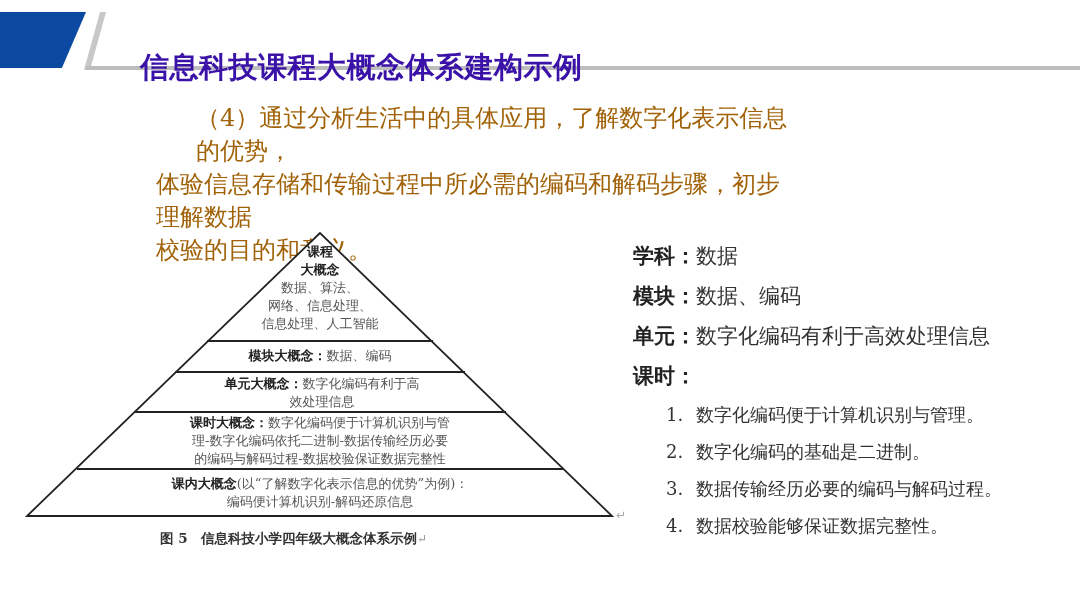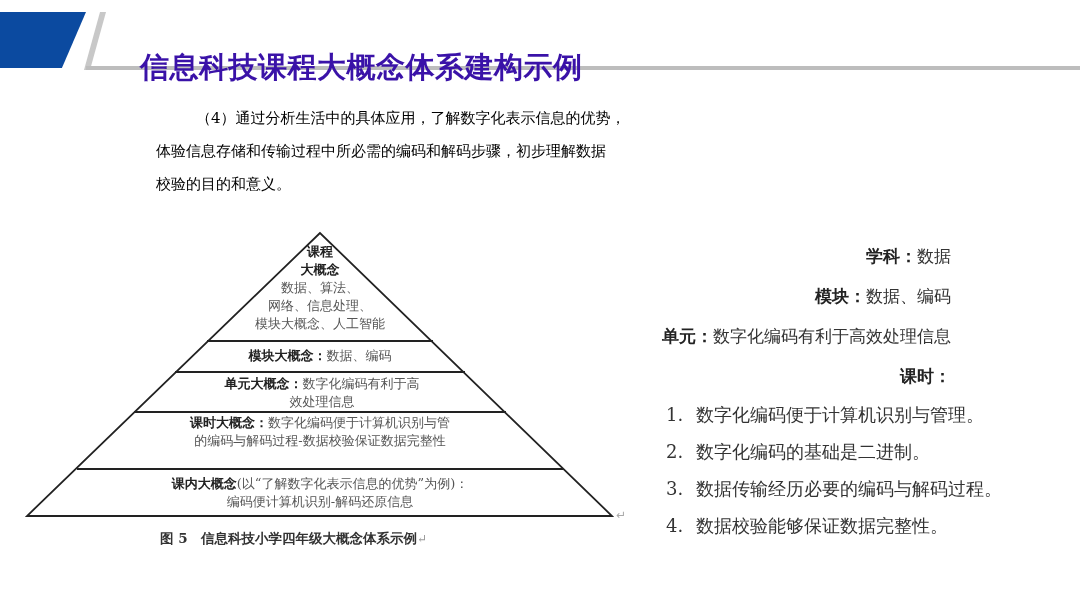--- a/index.html
+++ b/index.html
@@ -5,32 +5,32 @@
   html, body { margin:0; padding:0; }
   body { width:1080px; height:608px; background:#ffffff; position:relative; overflow:hidden;
          font-family:"DejaVu Sans", "Liberation Sans", sans-serif; }
   .header-block { position:absolute; left:0; top:12px; width:86px; height:56px; background:#0b4aa0;
                   clip-path:polygon(0 0, 100% 0, 72% 100%, 0 100%); }
   .header-slash { position:absolute; left:84px; top:12px; width:24px; height:58px; }
   .header-line { position:absolute; left:86px; top:66px; width:994px; height:4px; background:#bdbdbd; }
   .title { position:absolute; left:140px; top:24px; font-size:29px; font-weight:bold; color:#3a12a8;
            letter-spacing:0.5px; white-space:nowrap;margin-top:24px; }
   .intro { position:absolute; left:156px; top:102px; width:640px; font-family:"DejaVu Serif","Liberation Serif",serif;
-           font-size:15px; line-height:33px; color:#000000; }
+           font-size:24px; line-height:33px; color:#a16207; }
   .intro p { margin:0; }
   .intro .indent { padding-left:40px; }
   .pyramid { position:absolute; left:0; top:0; width:1080px; height:608px; }
   .pyr-text { position:absolute; text-align:center; font-family:"DejaVu Serif","Liberation Serif",serif;
               font-size:13px; line-height:18px; color:#555; white-space:nowrap; }
   .pyr-text b { color:#222;text-align:center; }
   .caption { position:absolute; left:160px; top:530px; font-family:"DejaVu Serif","Liberation Serif",serif;
              font-size:13.5px; font-weight:bold; color:#333; white-space:nowrap; }
   .ret { color:#999; font-weight:normal; font-size:12px; }
   .ret-base { position:absolute; left:616px; top:508px; color:#aaa; font-size:12px; }
-  .right-panel { position:absolute; left:662px; top:240px; font-size:17px; color:#333;text-align:right; }
+  .right-panel { position:absolute; left:633px; top:240px; font-size:21px; color:#333; }
   .kv { height:40px; line-height:32px; white-space:nowrap; }
   .kv .k { font-weight:bold; color:#222; }
   .ol { position:absolute; left:666px; top:400px; font-size:18px; color:#333; }
   .ol .item { height:37px; line-height:30px; white-space:nowrap; }
   .ol .num { display:inline-block; width:30px; font-family:"DejaVu Serif","Liberation Serif",serif; }
 </style>
 </head>
 <body>
 
 <div class="header-block"></div>
@@ -52,34 +52,35 @@
   <line x1="175" y1="372" x2="465" y2="372" stroke="#222" stroke-width="1.8"></line>
   <line x1="134" y1="412" x2="506" y2="412" stroke="#222" stroke-width="1.8"></line>
   <line x1="77" y1="469" x2="563" y2="469" stroke="#222" stroke-width="1.8"></line>
 </svg>
 
 <div class="pyr-text" style="left:220px; top:243px; width:200px;">
   <div><b>课程</b></div>
   <div><b>大概念</b></div>
   <div>数据、算法、</div>
   <div>网络、信息处理、</div>
-  <div>模块大概念、人工智能</div>
+  <div>信息处理、人工智能</div>
 </div>
 
 <div class="pyr-text" style="left:180px; top:347px; width:280px;">
   <b>模块大概念：</b><span>数据、编码</span>
 </div>
 
 <div class="pyr-text" style="left:172px; top:375px; width:300px;">
   <div><b>单元大概念：</b><span>数字化编码有利于高</span></div>
   <div>效处理信息</div>
 </div>
 
 <div class="pyr-text" style="left:120px; top:414px; width:400px;">
   <div><b>课时大概念：</b><span>数字化编码便于计算机识别与管</span></div>
+  <div>理-数字化编码依托二进制-数据传输经历必要</div>
   <div>的编码与解码过程-数据校验保证数据完整性</div>
 </div>
 
 <div class="pyr-text" style="left:80px; top:475px; width:480px;">
   <div><b>课内大概念</b><span>(以“了解数字化表示信息的优势”为例)：</span></div>
   <div>编码便计算机识别-解码还原信息</div>
 </div>
 
 <span class="ret-base">↵</span>
 

